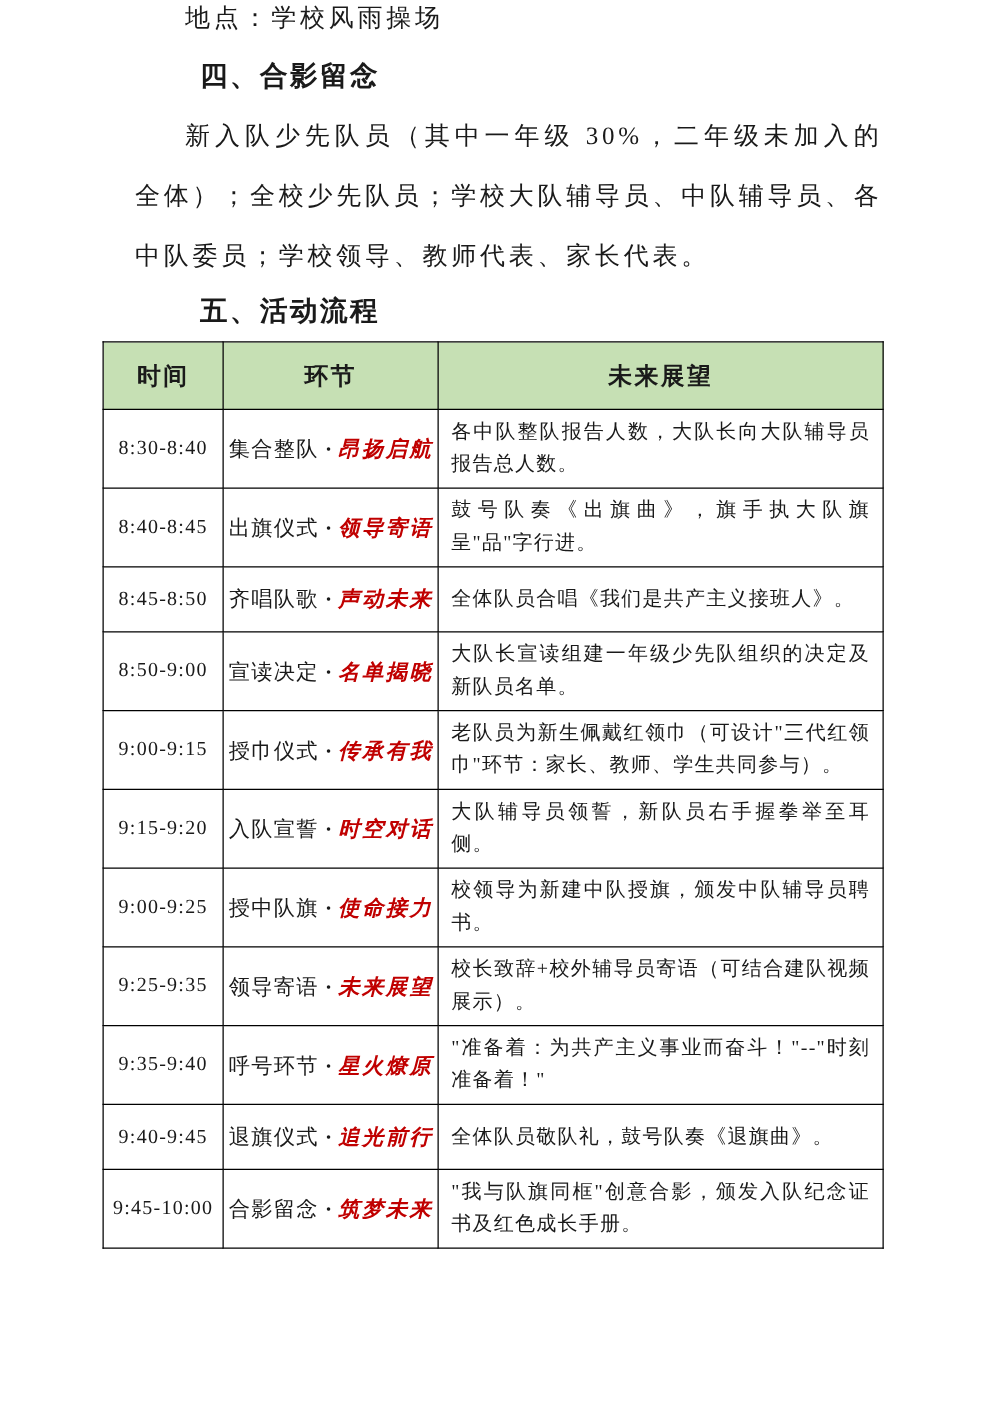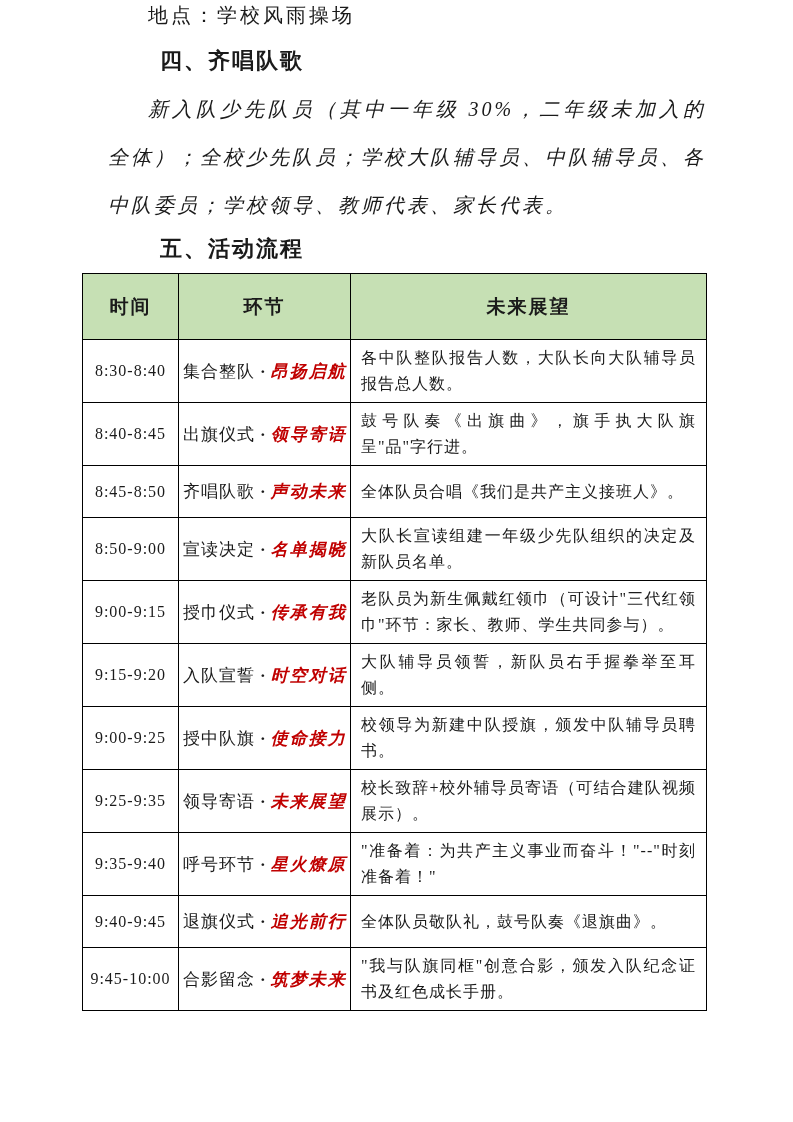--- a/index.html
+++ b/index.html
@@ -34,40 +34,39 @@
     letter-spacing:2px;
     line-height:28px;
   }
   .body-paragraph{
     margin:10px 87px 0 108px;
     text-indent:2em;
     font-size:20px;
     letter-spacing:3px;
     line-height:48px;
     text-align:justify;
-    font-style:italic;
   }
   .section-heading.flow{margin-top:6px;}
 
   table.schedule{
     border-collapse:collapse;
     table-layout:fixed;
     width:624px;
     margin:10px 0 0 82px;
   }
   .schedule col.c-time{width:96px;}
   .schedule col.c-stage{width:172px;}
   .schedule col.c-content{width:356px;}
   .schedule th,.schedule td{
     border:1.6px solid var(--border-color);
     vertical-align:middle;
   }
   .schedule th{
     background:var(--header-bg);
-    height:66px;
+    height:54px;
     font-family:"Liberation Sans","DejaVu Sans",sans-serif;
     font-weight:bold;
     font-size:19px;
     letter-spacing:2px;
     text-align:center;
   }
   .schedule td{height:52px;}
   td.time-cell{
     text-align:center;
     font-size:16px;
@@ -97,21 +96,21 @@
     margin-left:36px;
   }
 </style>
 </head>
 <body>
 
 <div class="doc">
 
   <p class="location-line">地点：学校风雨操场</p>
 
-  <h3 class="section-heading">四、齐唱队歌</h3>
+  <h3 class="section-heading">四、合影留念</h3>
 
   <p class="body-paragraph">新入队少先队员（其中一年级 30%，二年级未加入的全体）；全校少先队员；学校大队辅导员、中队辅导员、各中队委员；学校领导、教师代表、家长代表。</p>
 
   <h3 class="section-heading flow">五、活动流程</h3>
 
   <table class="schedule">
     <colgroup>
       <col class="c-time">
         <col class="c-stage">
         <col class="c-content">

